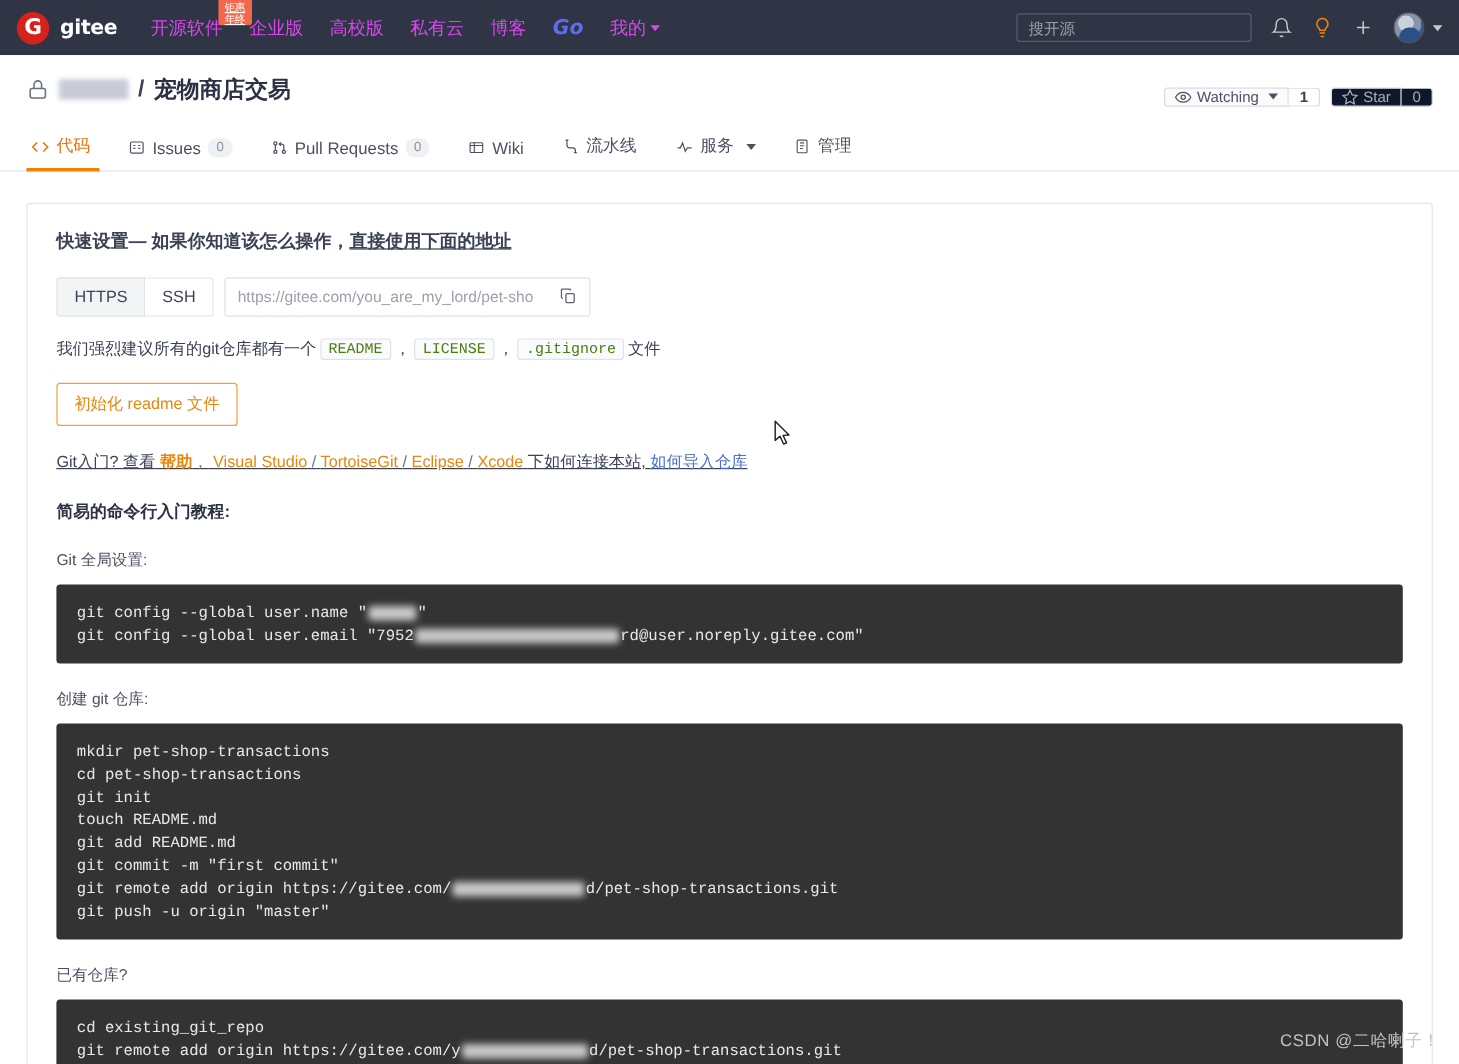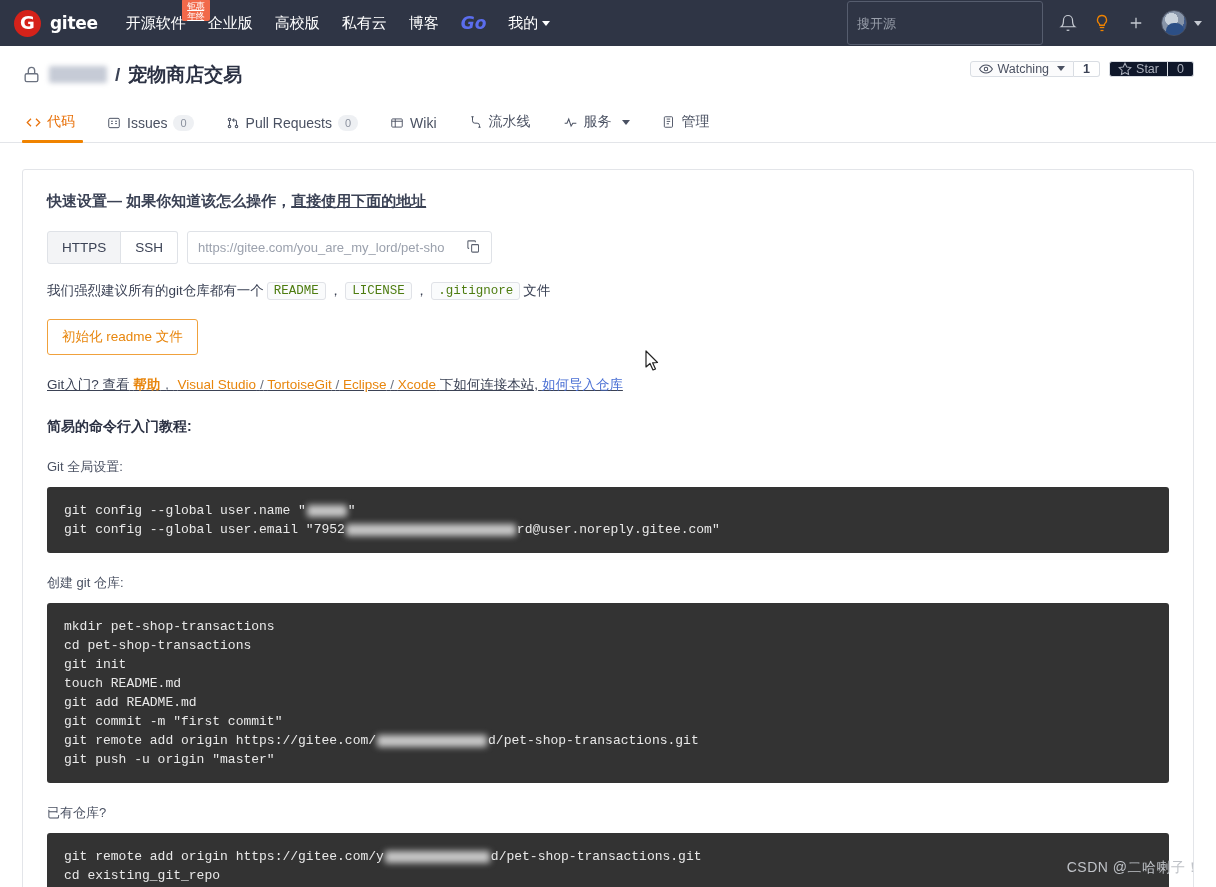--- a/index.html
+++ b/index.html
@@ -24,42 +24,42 @@
     background: #d5221a; color: #fff; font-weight: bold;
     font-size: 18px; display: flex; align-items: center; justify-content: center;
     font-family: "DejaVu Sans", sans-serif; line-height: 1;
   }
   .logo-text {
     color: #ffffff; font-size: 17px; font-weight: bold; letter-spacing: -0.3px;
     font-family: "DejaVu Sans", sans-serif;
   }
   .nav-links { display: flex; align-items: center; gap: 22px; position: relative; }
   .nav-link {
-    color: #ffffff; font-size: 15px; text-decoration: none; white-space: nowrap;
+    color: #d946ef; font-size: 15px; text-decoration: none; white-space: nowrap;
     position: relative; padding: 4px 0;
   }
   .nav-link.go { color: #5b6dee; font-weight: bold; font-size: 17px; font-style: italic;
     font-family: "DejaVu Sans", sans-serif; }
   .nav-badge {
     position: absolute; left: 56px; top: -10px;
     background: #f1694a; color: #fff; font-size: 9px; line-height: 10px;
     padding: 2px 3px 3px 3px; border-radius: 2px; text-align: center;
     width: 28px; letter-spacing: -0.5px; z-index: 5; overflow: hidden; height: 22px; text-decoration: underline;
   }
   .nav-badge span { display: block; }
   .caret {
     display: inline-block; width: 0; height: 0; margin-left: 4px;
     border-left: 4px solid transparent; border-right: 4px solid transparent;
     border-top: 5px solid currentColor; vertical-align: middle;
   }
   .topnav-right {
     margin-left: auto; display: flex; align-items: center; gap: 16px;
   }
   .search-box {
-    width: 196px; height: 44px; border: 1px solid #565d6e; border-radius: 3px;
+    width: 196px; height: 24px; border: 1px solid #565d6e; border-radius: 3px;
     background: #2f3545; color: #9aa0ac; font-size: 13px;
     padding: 0 9px; outline: none;
     font-family: "Liberation Sans", sans-serif;
   }
   .search-box::placeholder { color: #9aa0ac; }
   .icon-btn { color: #c6cad2; display: flex; align-items: center; cursor: pointer; }
   .avatar-wrap { display: flex; align-items: center; gap: 3px; color: #c6cad2; }
   .avatar {
     width: 26px; height: 26px; border-radius: 50%;
     background: radial-gradient(circle at 40% 35%, #c9d2dc 0 30%, #8794a8 31% 60%, #3f5a8a 61% 100%);
@@ -77,21 +77,21 @@
   }
   .repo-title { display: flex; align-items: center; gap: 8px; font-size: 19px; }
   .lock-icon { color: #6b7280; display: flex; }
   .redacted {
     display: inline-block; background: #c6cbd6; border-radius: 2px;
     filter: blur(2.4px); height: 17px; width: 58px; vertical-align: middle;
   }
   .repo-slash { color: #3b4255; font-weight: bold; font-size: 19px; }
   .repo-name { color: #2c3244; font-weight: bold; font-size: 19px; }
   .repo-actions { margin-left: auto; display: flex; align-items: center; gap: 9px; }
-  .btn-group { display: flex; align-items: flex-start; height: 28px; }
+  .btn-group { display: flex; align-items: flex-end; height: 28px; }
   .btn-seg {
     border: 1px solid #d9dde3; background: #fbfbfc; color: #4b5162;
     font-size: 12.5px; display: flex; align-items: center; gap: 4px;
     padding: 0 8px; border-radius: 3px 0 0 3px; cursor: pointer; white-space: nowrap;
   }
   .btn-seg.count {
     border-left: 0; border-radius: 0 3px 3px 0; background: #fff; color: #3b4255;
     font-weight: bold; min-width: 26px; justify-content: center; padding: 0 7px;
   }
   .btn-seg.muted { color: #a9aeba; background: #0f172a; }
@@ -377,21 +377,21 @@
     <div class="sec-title">简易的命令行入门教程:</div>
 
     <div>
       <div class="sub-label">Git 全局设置:</div>
       <div class="code-block" id="cb0"><div><span>git config --global user.name "</span><span class="blur" style="width: 40px;"></span><span>"</span></div><div><span>git config --global user.email "7952</span><span class="blur" style="width: 170px;"></span><span>rd@user.noreply.gitee.com"</span></div></div>
 
       <div class="sub-label">创建 git 仓库:</div>
       <div class="code-block" id="cb1"><div><span>mkdir pet-shop-transactions</span></div><div><span>cd pet-shop-transactions</span></div><div><span>git init</span></div><div><span>touch README.md</span></div><div><span>git add README.md</span></div><div><span>git commit -m "first commit"</span></div><div><span>git remote add origin https://gitee.com/</span><span class="blur" style="width: 110px;"></span><span>d/pet-shop-transactions.git</span></div><div><span>git push -u origin "master"</span></div></div>
 
       <div class="sub-label">已有仓库?</div>
-      <div class="code-block" id="cb2" style="margin-bottom:0"><div><span>git remote add origin https://gitee.com/y</span><span class="blur" style="width: 105px;"></span><span>d/pet-shop-transactions.git</span></div><div><span>cd existing_git_repo</span></div><div></div></div>
+      <div class="code-block" id="cb2" style="margin-bottom:0"><div><span>cd existing_git_repo</span></div><div><span>git remote add origin https://gitee.com/y</span><span class="blur" style="width: 105px;"></span><span>d/pet-shop-transactions.git</span></div><div></div></div>
     </div>
   </div>
 
   <div class="watermark">CSDN @二哈喇子！</div>
 
   <svg class="cursor-arrow" width="16" height="24" viewBox="0 0 16 24">
     <path d="M1 1 L1 17 L5 13.5 L8 20 L10.5 19 L7.6 12.8 L12.5 12.5 Z" fill="#ffffff" stroke="#222222" stroke-width="1.2" stroke-linejoin="round"></path>
   </svg>
 </div>
 

